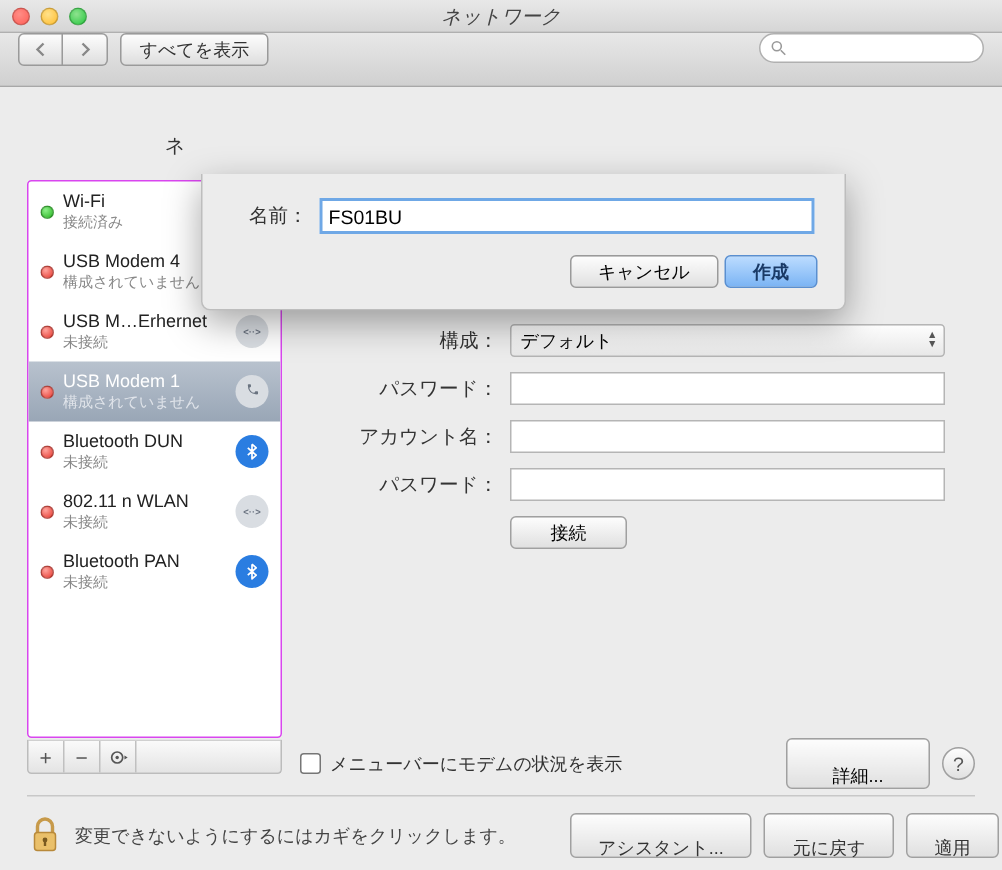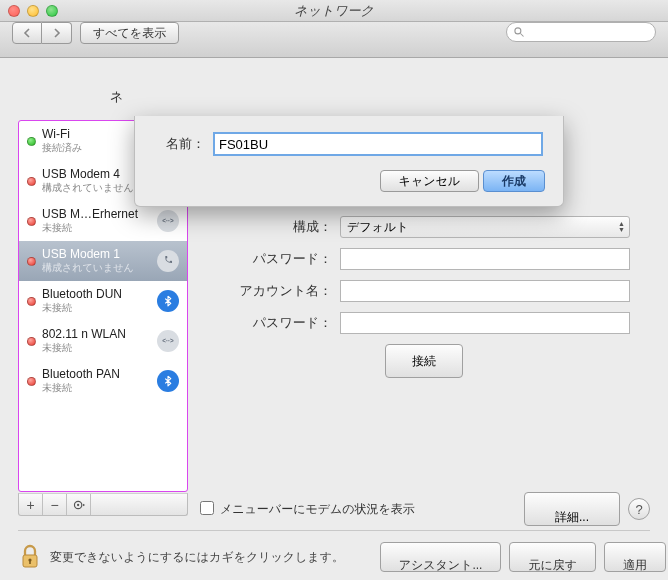--- a/index.html
+++ b/index.html
@@ -53,25 +53,25 @@
   .rpanel{position:absolute; left:200px; top:62px; right:18px; height:396px; background:#ececec;}
 
   
   .frow{display:flex; align-items:center; margin-bottom:10px;}
   .flabel{width:140px; text-align:right; padding-right:8px; font-size:13px; color:#333;}
   .finput{flex:1;}
   .finput input[type=text], .finput input[type=password]{width:100%; max-width:290px; height:22px; border:1px solid #b5b5b5; border-radius:0; padding:0 4px; font-size:12px; background:#fff;}
   .select{width:290px; height:22px; border:1px solid #b5b5b5; background:linear-gradient(#fdfdfd,#e8e8e8); border-radius:3px; display:flex; align-items:center; padding:0 6px; font-size:12px; position:relative;}
   .select .arr{position:absolute; right:4px; top:50%; transform:translateY(-50%); display:flex; flex-direction:column; font-size:7px; line-height:6px; color:#555;}
 
-  .connectbtn{height:34px; padding:0 26px; background:linear-gradient(#fdfdfd,#e0e0e0); border:1px solid #a0a0a0; border-radius:4px; font-size:12px;margin-left:45px;}
+  .connectbtn{height:22px; padding:0 26px; background:linear-gradient(#fdfdfd,#e0e0e0); border:1px solid #a0a0a0; border-radius:4px; font-size:12px;}
 
   
   .lowrow{position:absolute; left:200px; right:18px; top:434px; display:flex; align-items:center;}
-  .cklabel{display:flex; align-items:flex-start; gap:6px; font-size:12px; color:#333;}
+  .cklabel{display:flex; align-items:center; gap:6px; font-size:12px; color:#333;}
   .cklabel input{width:14px;height:14px;}
   .detailbtn{margin-left:auto; height:22px; padding:16px 30px; background:linear-gradient(#fdfdfd,#e0e0e0); border:1px solid #a0a0a0; border-radius:4px; font-size:12px;}
   .helpbtn{width:22px;height:22px;border-radius:50%;border:1px solid #a0a0a0;background:linear-gradient(#fdfdfd,#e0e0e0);margin-left:8px;display:flex;align-items:center;justify-content:center;font-size:13px;color:#555;}
 
   hr.divider{position:absolute; left:18px; right:18px; top:472px; border:none; border-top:1px solid #c8c8c8;}
 
   
   .bottom{position:absolute; left:18px; right:2px; top:484px; display:flex; align-items:center; gap:8px;}
   .lock{display:flex;align-items:center;gap:8px; font-size:12px; color:#444;}
   .lock svg{width:24px;height:28px;}

